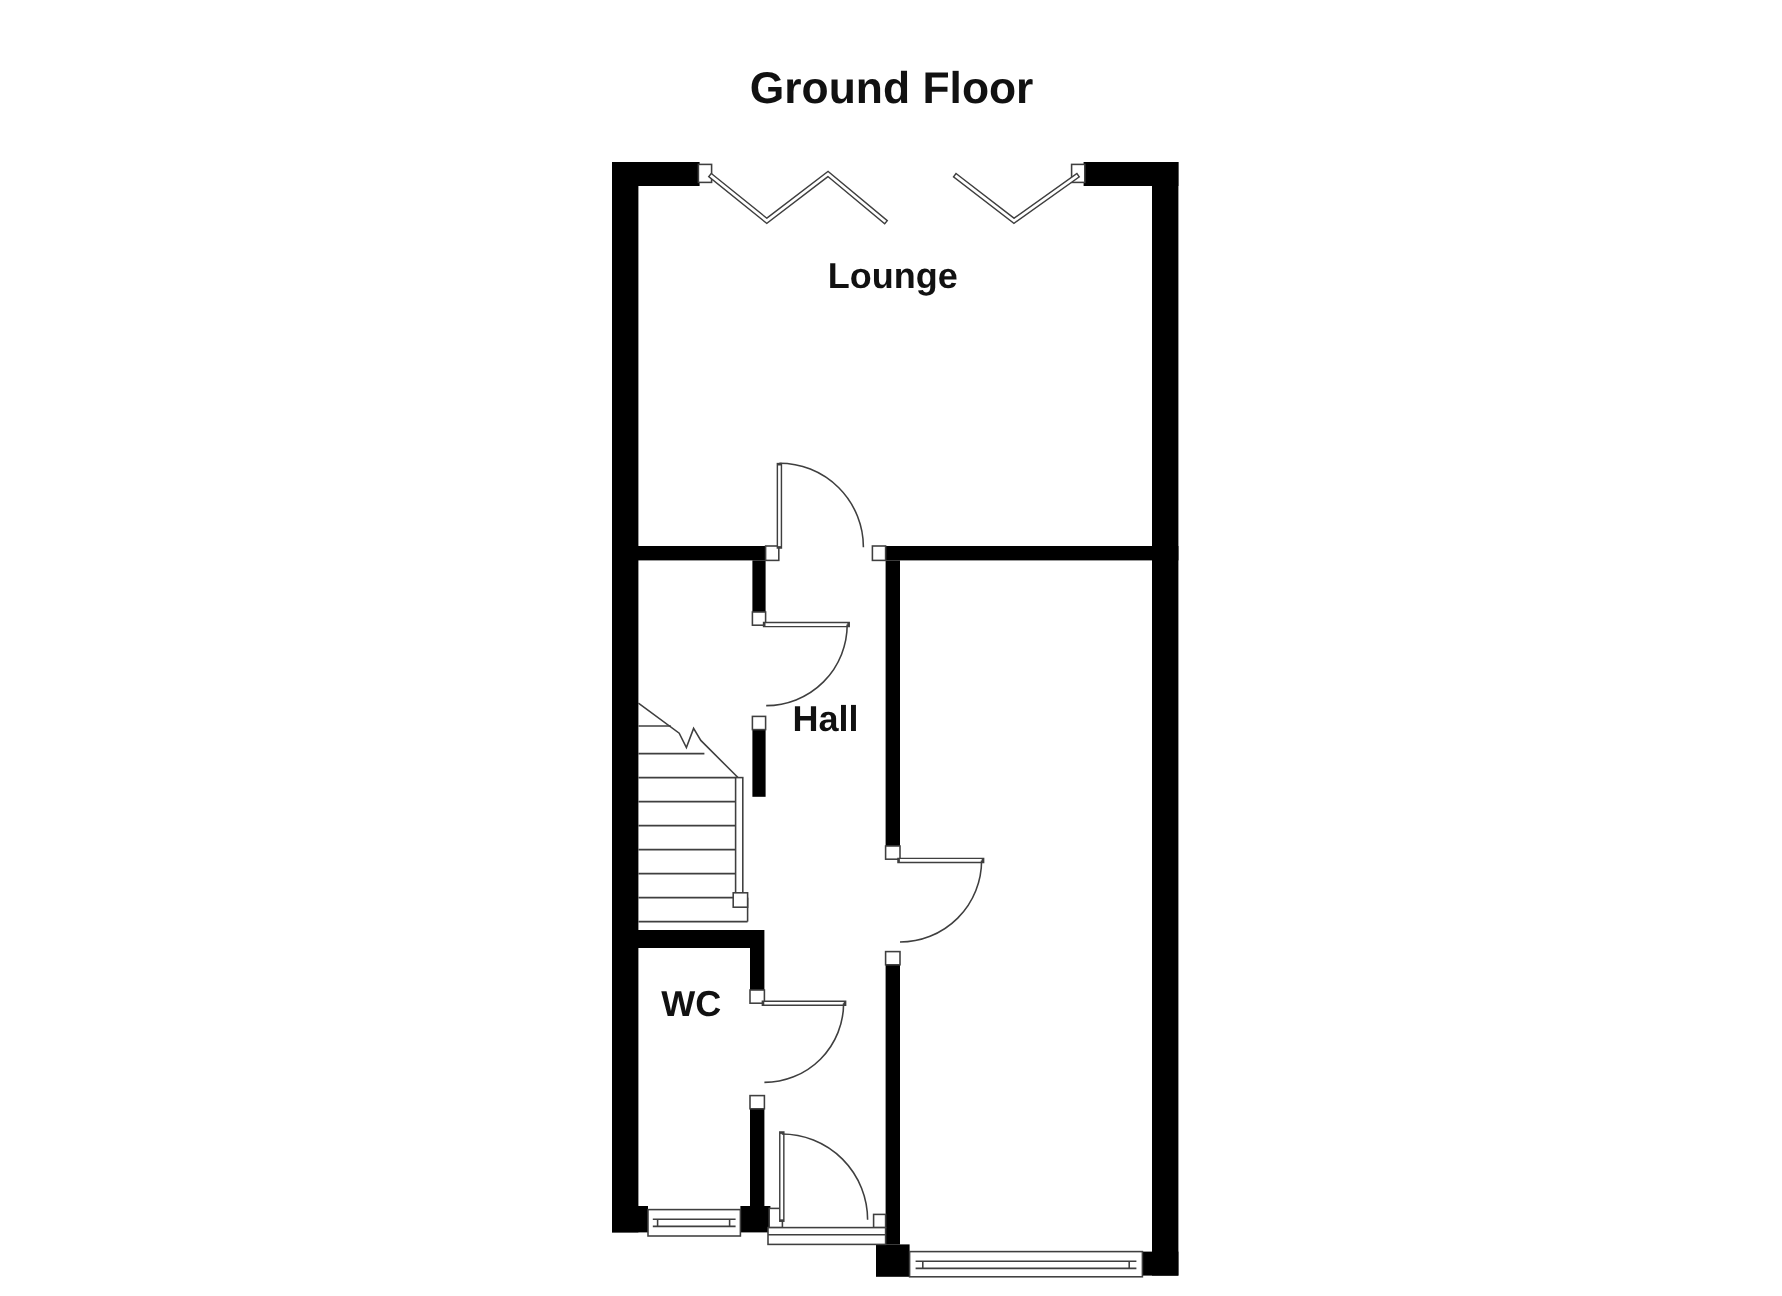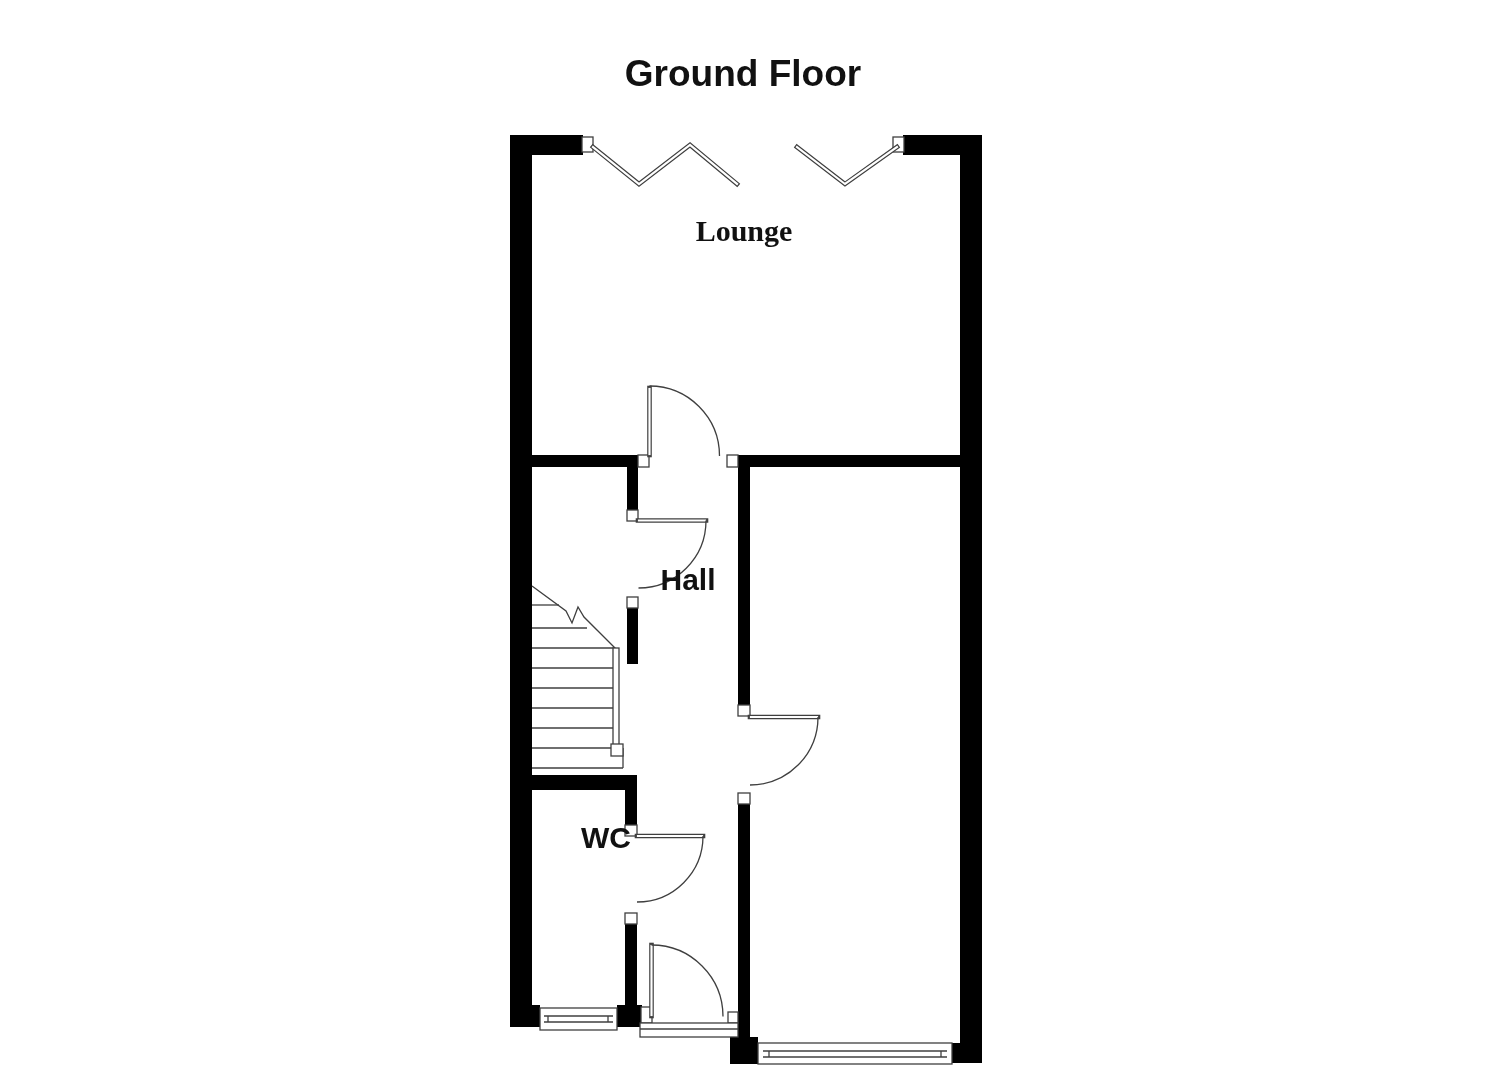--- a/index.html
+++ b/index.html
@@ -141,17 +141,17 @@
       <line class="thin" x1="532" y1="748" x2="623" y2="748"></line>
       <line class="thin" x1="532" y1="768" x2="623" y2="768"></line>
       <line class="thin" x1="623" y1="748" x2="623" y2="768"></line>
       <path class="thin" d="M 532 586 L 566 611 L 572 623 L 578 607 L 584 617 L 616 649"></path>
       <rect class="winbox" x="613" y="648" width="6" height="97"></rect>
       <rect class="winbox" x="611" y="744" width="12" height="12"></rect>
     </g>
   </svg>
 
   <div class="lbl title" style="left:743px;top:74px;">Ground Floor</div>
-  <div class="lbl room" style="left:744px;top:231px;font-family:Liberation Serif, serif;">Lounge</div>
-  <div class="lbl room" style="left:688px;top:580px;">Hall</div>
-  <div class="lbl room" style="left:576px;top:838px;margin-left:30px;">WC</div>
+  <div class="lbl room" style="left:744px;top:231px;">Lounge</div>
+  <div class="lbl room" style="left:688px;top:600px;">Hall</div>
+  <div class="lbl room" style="left:576px;top:838px;">WC</div>
 
 </div>
 
 </body></html>

